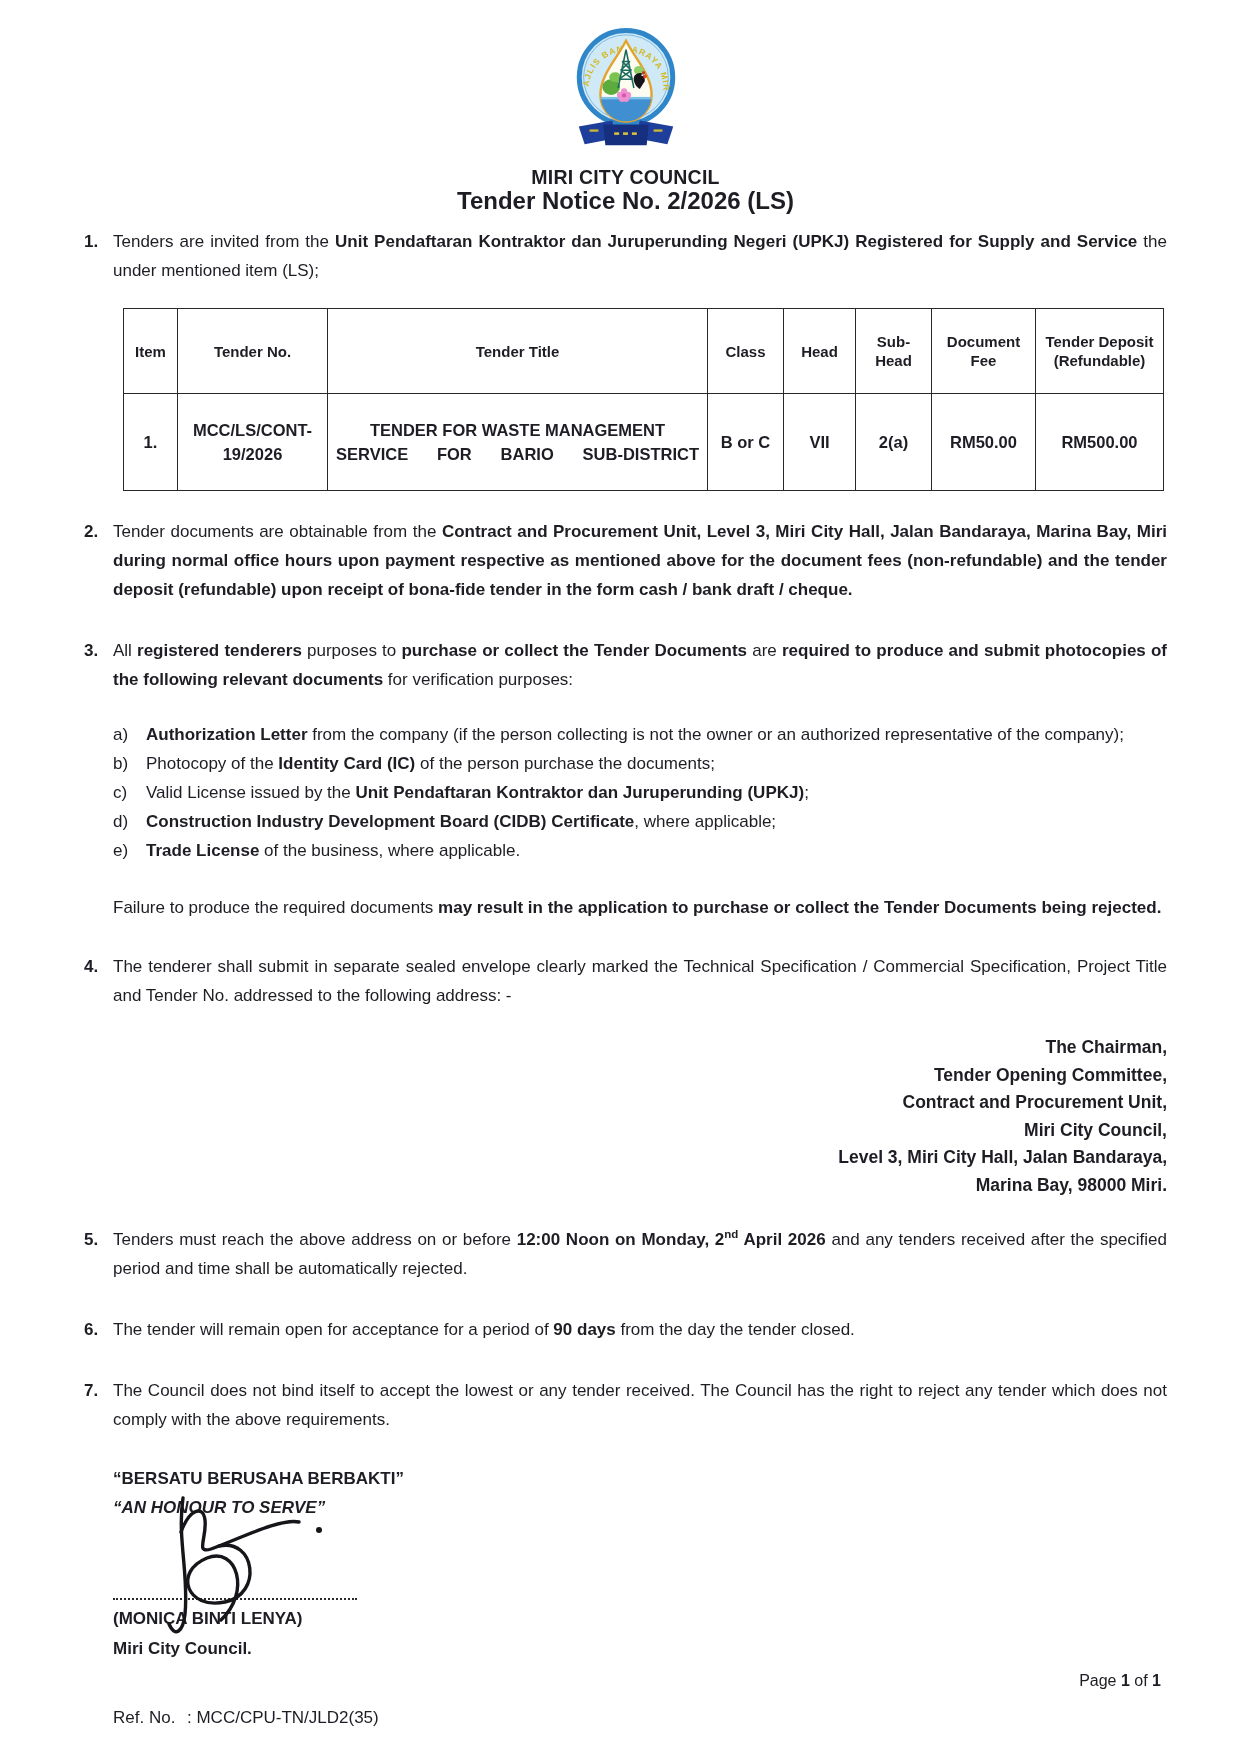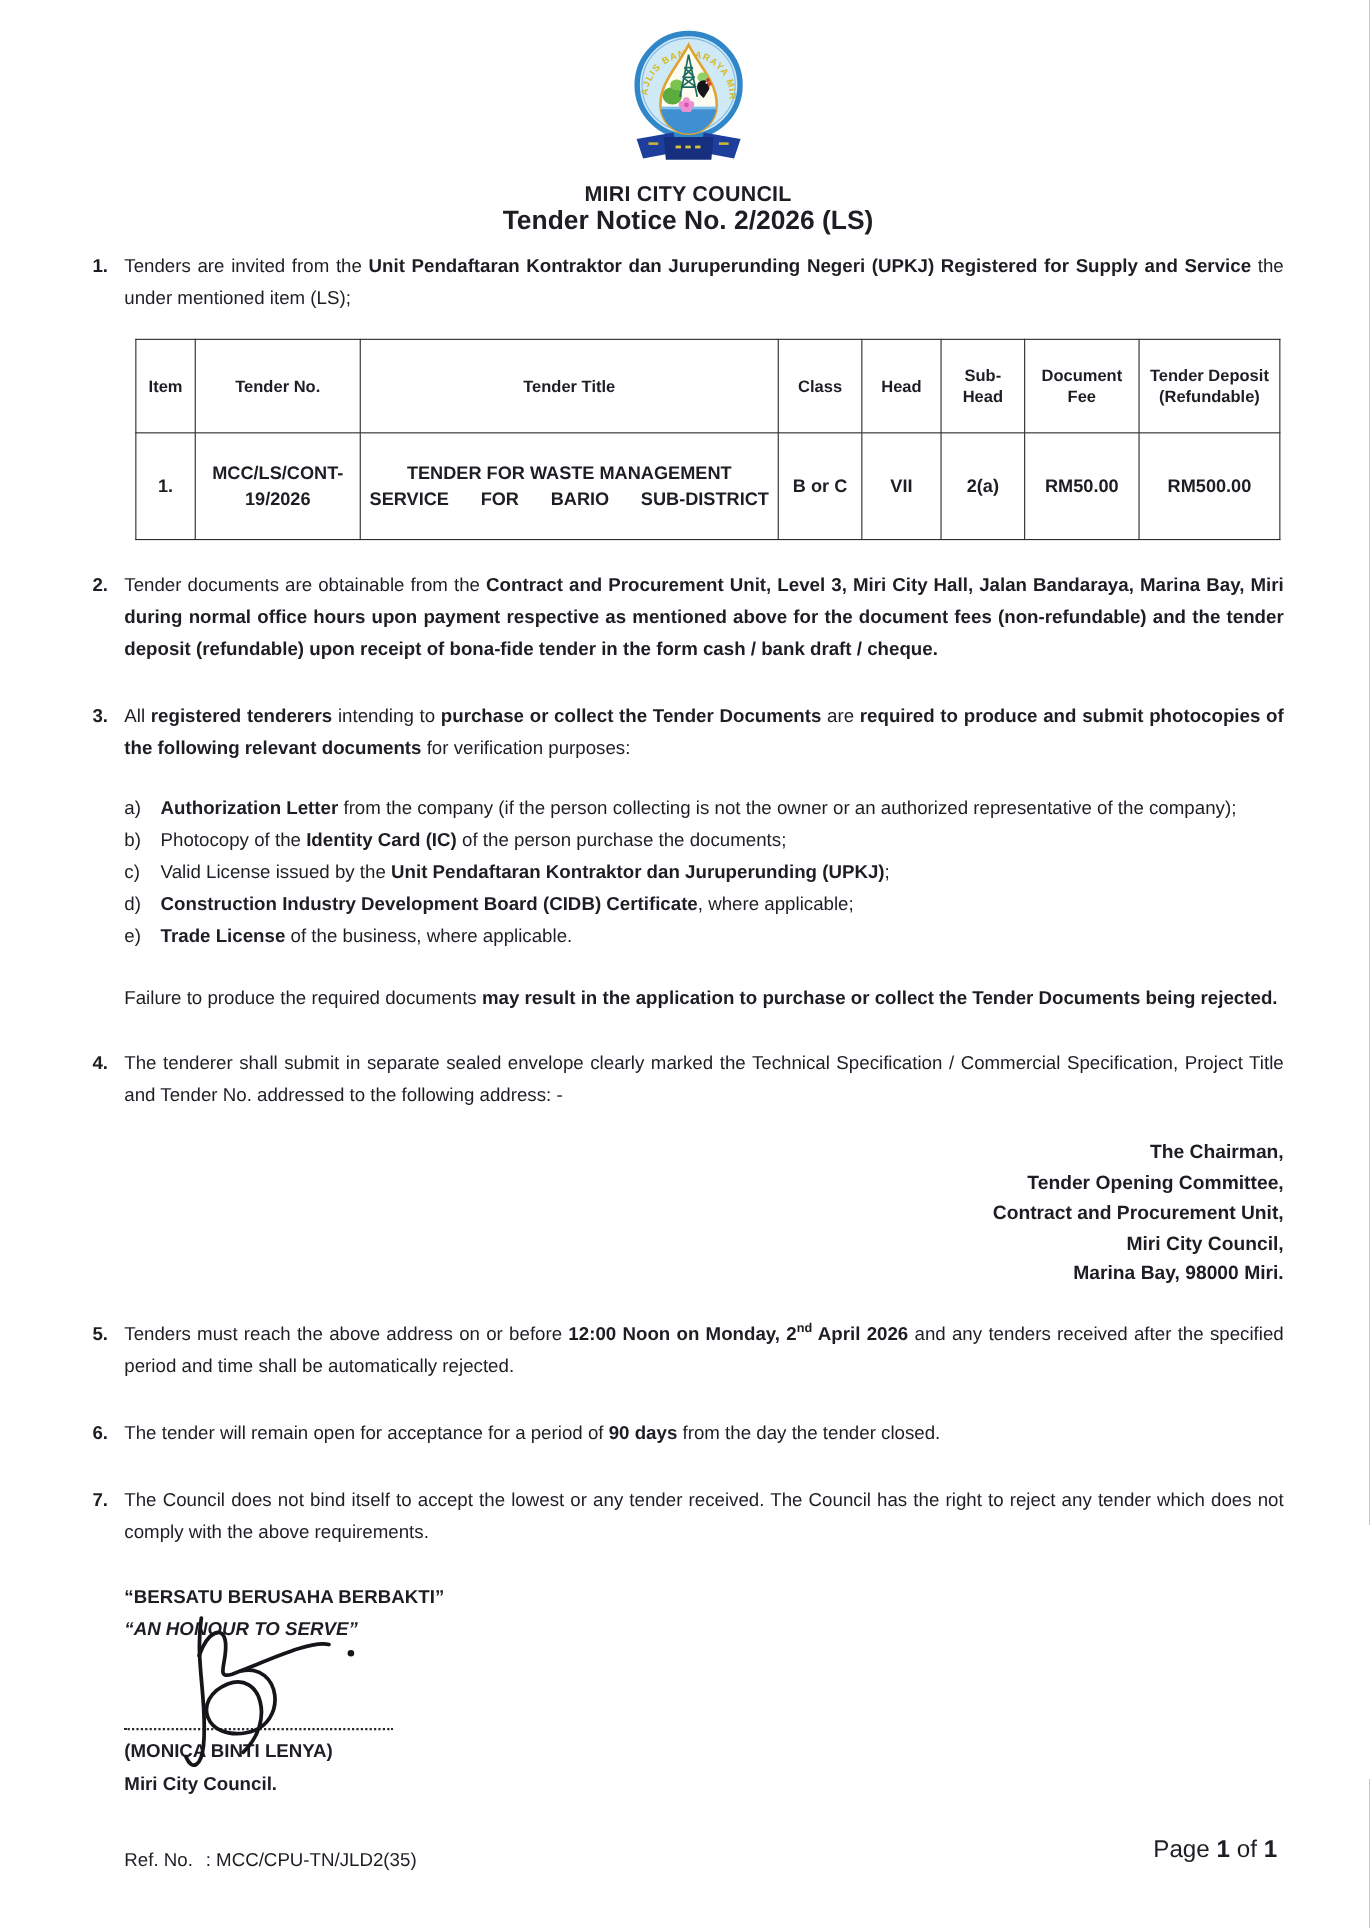--- a/index.html
+++ b/index.html
@@ -77,21 +77,21 @@
   .sig-space{height:76px;}
   .dotted-line{width:244px;border-bottom:2.5px dotted #2a2a2e;height:0;margin-bottom:4px;}
   .sig-name,.sig-role,.sig-org{font-weight:bold;line-height:30px;}
 
   
   .ref-block{margin-left:29px;margin-top:40px;}
   .ref-row{display:flex;line-height:28px;}
   .ref-row .lbl{flex:none;width:74px;}
 
   
-  .page-footer{position:absolute;top:1666px;right:84px;font-size:22px;padding-left:20px;}
+  .page-footer{position:absolute;top:1666px;right:84px;font-size:16px;padding-left:20px;}
 </style>
 </head>
 <body>
 
 <div class="page">
   <div class="content">
 
     <div class="header">
       <div class="logo-wrap">
         <svg width="122" height="128" viewBox="0 0 122 130">
@@ -194,21 +194,21 @@
       </tbody>
     </table>
 
     <div class="item mt26">
       <span class="num">2.</span>
       <div class="body"><span>Tender documents are obtainable from the </span><span class="b">Contract and Procurement Unit, Level 3, Miri City Hall, Jalan Bandaraya, Marina Bay, Miri during normal office hours upon payment respective as mentioned above for the document fees (non-refundable) and the tender deposit (refundable) upon receipt of bona-fide tender in the form cash / bank draft / cheque.</span></div>
     </div>
 
     <div class="item mt32">
       <span class="num">3.</span>
-      <div class="body"><span>All </span><span class="b">registered tenderers</span><span> intending to </span><span class="b">purchase or collect the Tender Documents</span><span> are </span><span class="b">required to produce and submit photocopies of the following relevant documents</span><span> for verification purposes:</span></div>
+      <div class="body"><span>All </span><span class="b">registered tenderers</span><span> purposes to </span><span class="b">purchase or collect the Tender Documents</span><span> are </span><span class="b">required to produce and submit photocopies of the following relevant documents</span><span> for verification purposes:</span></div>
     </div>
 
     <div class="mt26">
       <div class="subitem">
         <span class="letter">a)</span>
         <div class="body"><span class="b">Authorization Letter</span><span> from the company (if the person collecting is not the owner or an authorized representative of the company);</span></div>
       </div>
       <div class="subitem">
         <span class="letter">b)</span>
         <div class="body"><span>Photocopy of the </span><span class="b">Identity Card (IC)</span><span> of the person purchase the documents;</span></div>
@@ -232,20 +232,21 @@
     <div class="item mt30">
       <span class="num">4.</span>
       <div class="body"><span>The tenderer shall submit in separate sealed envelope clearly marked the Technical Specification / Commercial Specification, Project Title and Tender No. addressed to the following address: -</span></div>
     </div>
 
     <div class="address">
       <div>The Chairman,</div>
       <div>Tender Opening Committee,</div>
       <div>Contract and Procurement Unit,</div>
       <div>Miri City Council,</div>
+      <div>Level 3, Miri City Hall, Jalan Bandaraya,</div>
       <div>Marina Bay, 98000 Miri.</div>
     </div>
 
     <div class="item mt26">
       <span class="num">5.</span>
       <div class="body"><span>Tenders must reach the above address on or before </span><span class="b u">12:00 Noon on Monday, 2</span><sup class="b u">nd</sup><span class="b u"> April 2026</span><span> and any tenders received after the specified period and time shall be automatically rejected.</span></div>
     </div>
 
     <div class="item mt32">
       <span class="num">6.</span>

